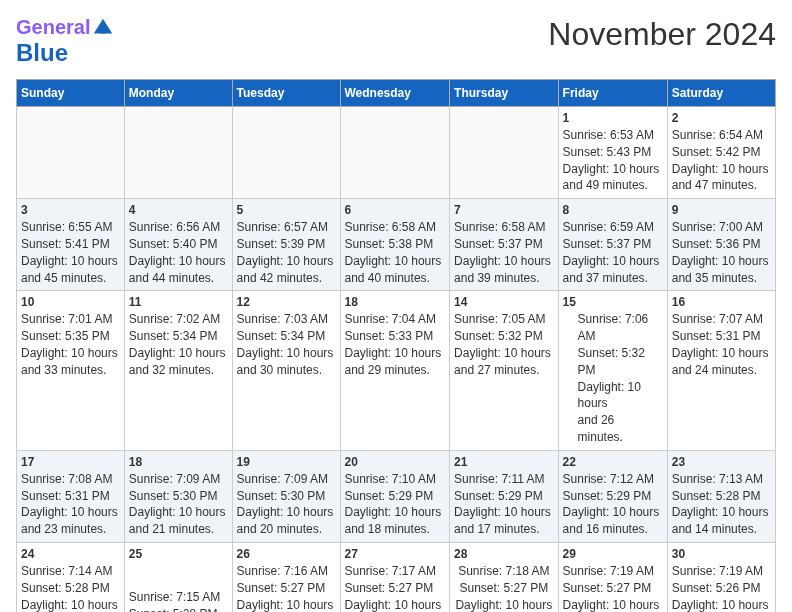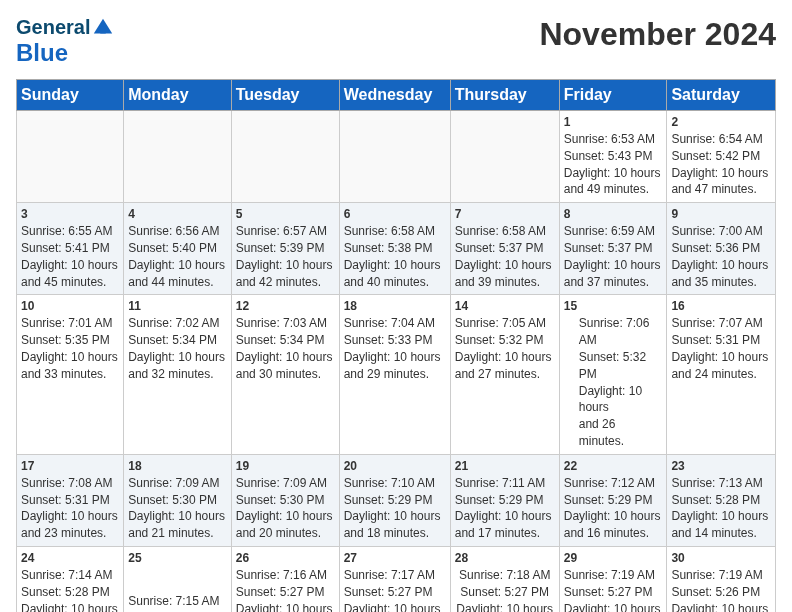--- a/index.html
+++ b/index.html
@@ -21,52 +21,52 @@
       flex-direction: column;
       align-items: flex-start;
     }
     .logo-text {
       display: flex;
       align-items: center;
     }
     .logo-general {
       font-size: 20px;
       font-weight: bold;
-      color: #0c4a6e;
+      color: #8b5cf6;
     }
     .logo-blue {
       font-size: 24px;
       font-weight: bold;
       color: #1565c0;
     }
     .logo-icon {
       width: 22px;
       height: 22px;
       margin-left: 2px;
     }
     .title-block {
       text-align: right;
     }
     .month-title {
       font-size: 32px;
-      font-weight: bold;
+      font-weight: normal;
       color: #333;
     }
     .location-title {
       font-size: 16px;
       color: #555;
     }
     .calendar {
       width: 100%;
       border-collapse: collapse;
     }
     .calendar th {
       background: #1565c0;
       color: #fff;
-      font-size: 16px;
+      font-size: 12px;
       font-weight: bold;
       padding: 6px 4px;
       text-align: left;
       border: 1px solid #aaa;
     }
     .calendar td {
       border: 1px solid #ccc;
       vertical-align: top;
       padding: 4px 4px 4px 4px;
       font-size: 10px;

